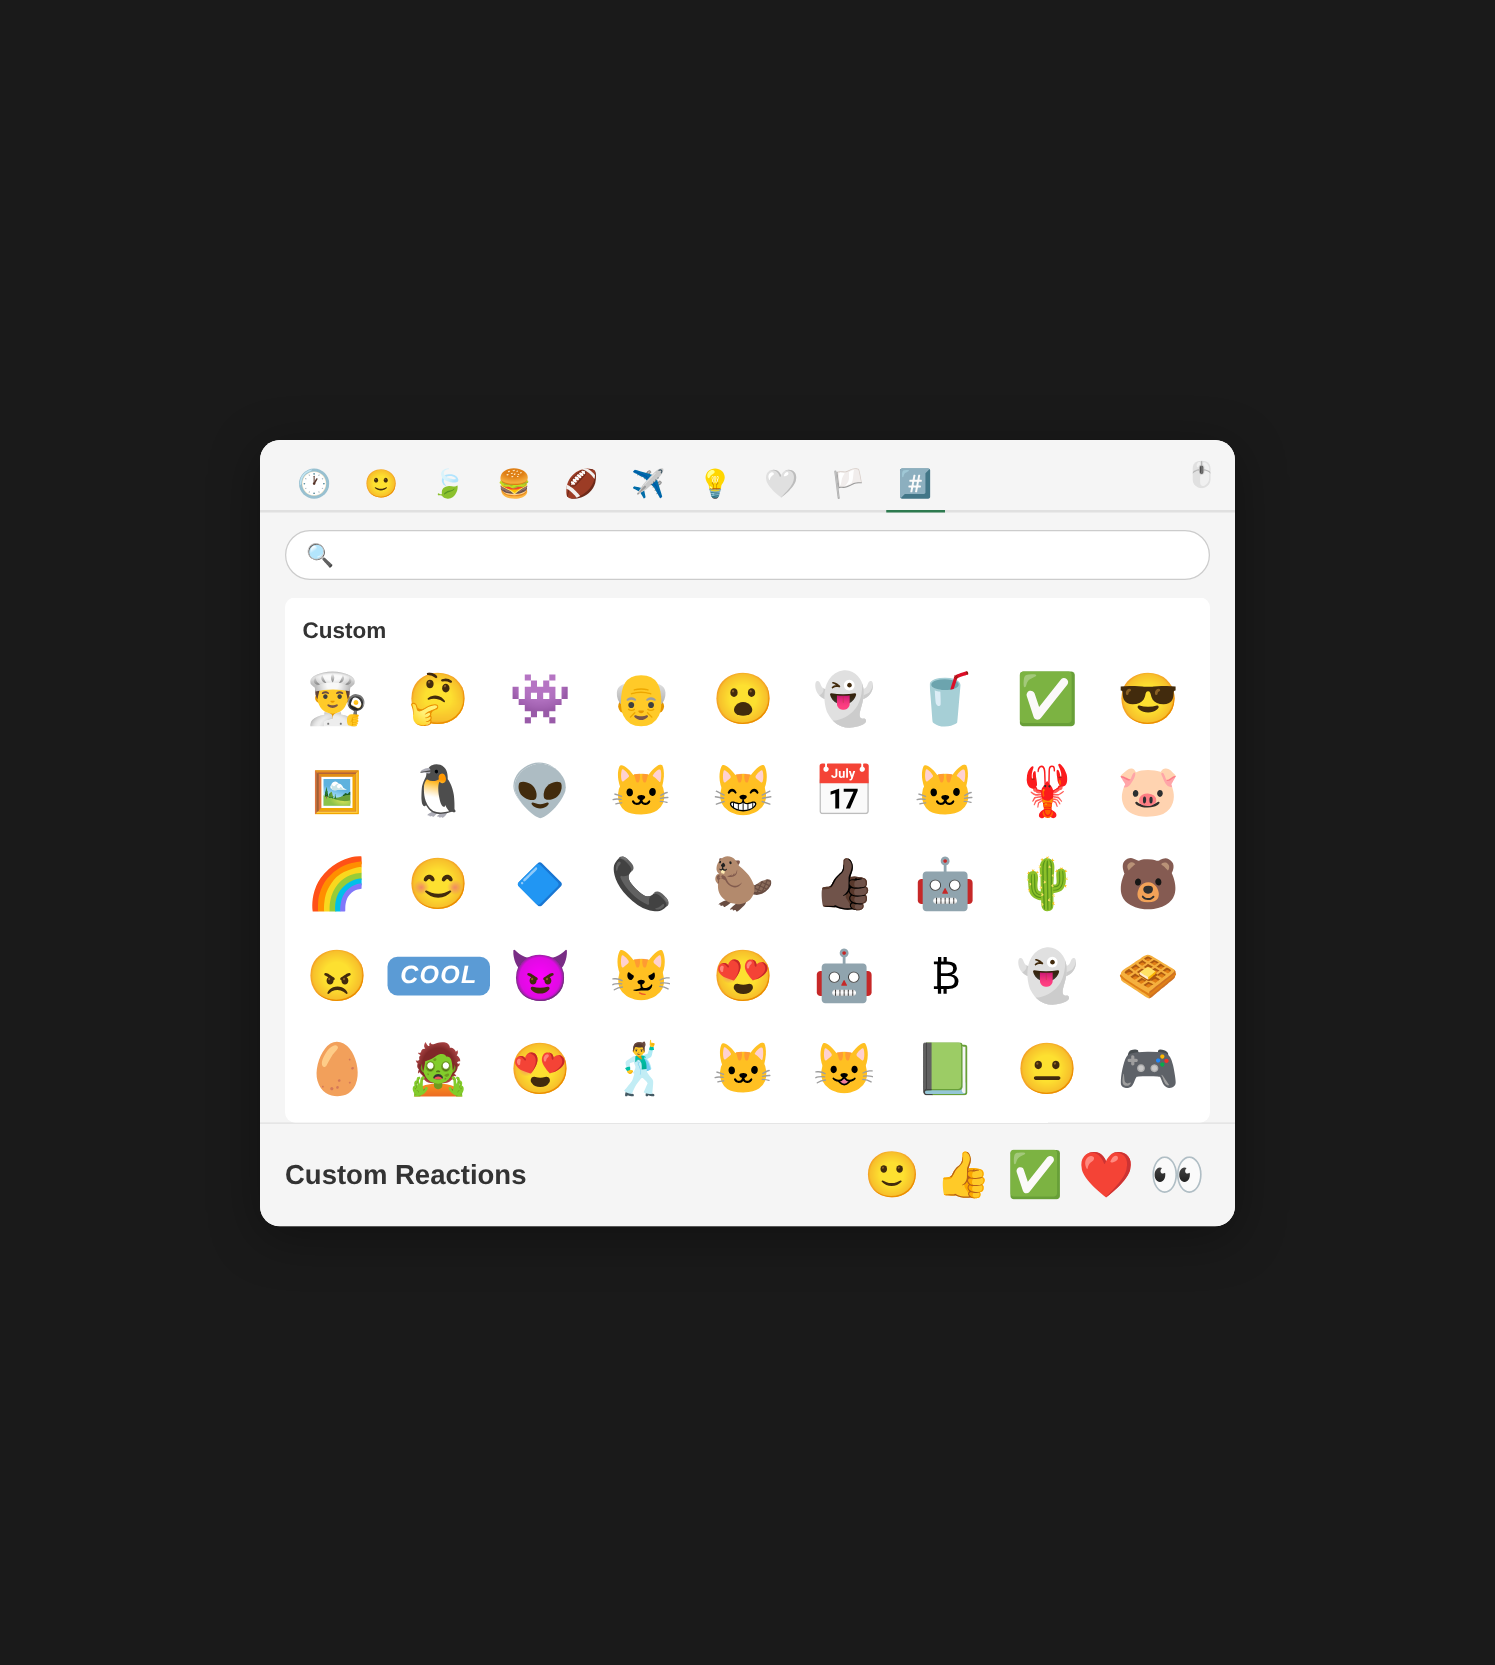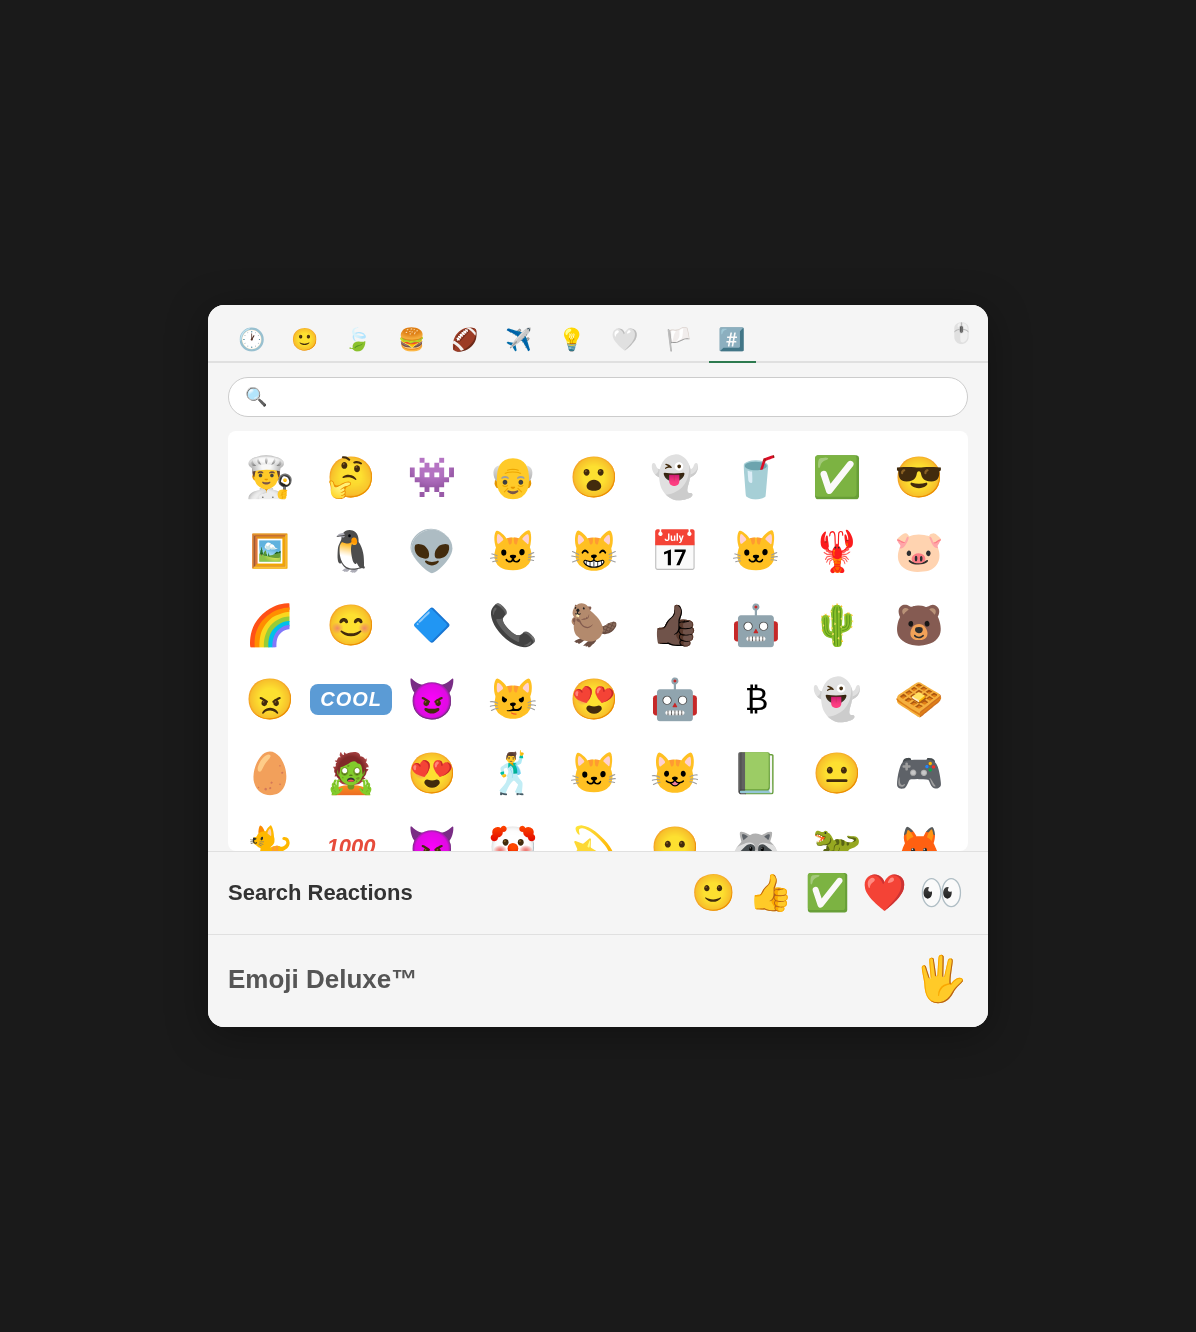--- a/index.html
+++ b/index.html
@@ -198,20 +198,21 @@
     <span class="cursor-indicator">🖱️</span>
   </div>
 
   <div class="search-bar">
     <div class="search-input-wrap">
       <span class="search-icon-svg">🔍</span>
     </div>
   </div>
 
   <div class="emoji-grid-area">
+    <div class="section-label">Custom</div>
     <div class="emoji-grid">
 
       <div class="emoji-cell">👨‍🍳</div>
       <div class="emoji-cell">🤔</div>
       <div class="emoji-cell">👾</div>
       <div class="emoji-cell">👴</div>
       <div class="emoji-cell">😮</div>
       <div class="emoji-cell">👻</div>
       <div class="emoji-cell">🥤</div>
       <div class="emoji-cell">✅</div>
@@ -266,27 +267,23 @@
       <div class="emoji-cell">💫</div>
       <div class="emoji-cell">😶</div>
       <div class="emoji-cell">🦝</div>
       <div class="emoji-cell">🦖</div>
       <div class="emoji-cell">🦊</div>
 
     </div>
   </div>
 
   <div class="handy-reactions">
-    <span class="handy-label">Search Reactions</span>
+    <span class="handy-label">Custom Reactions</span>
     <div class="handy-emojis">
       <span class="handy-emoji">🙂</span>
       <span class="handy-emoji">👍</span>
       <span class="handy-emoji">✅</span>
       <span class="handy-emoji">❤️</span>
       <span class="handy-emoji">👀</span>
     </div>
   </div>
 
-  <div class="emoji-deluxe">
-    <span class="deluxe-label">Emoji Deluxe™</span>
-    <span class="deluxe-emoji">🖐️</span>
-  </div>
 </div>
 
 </body></html>

